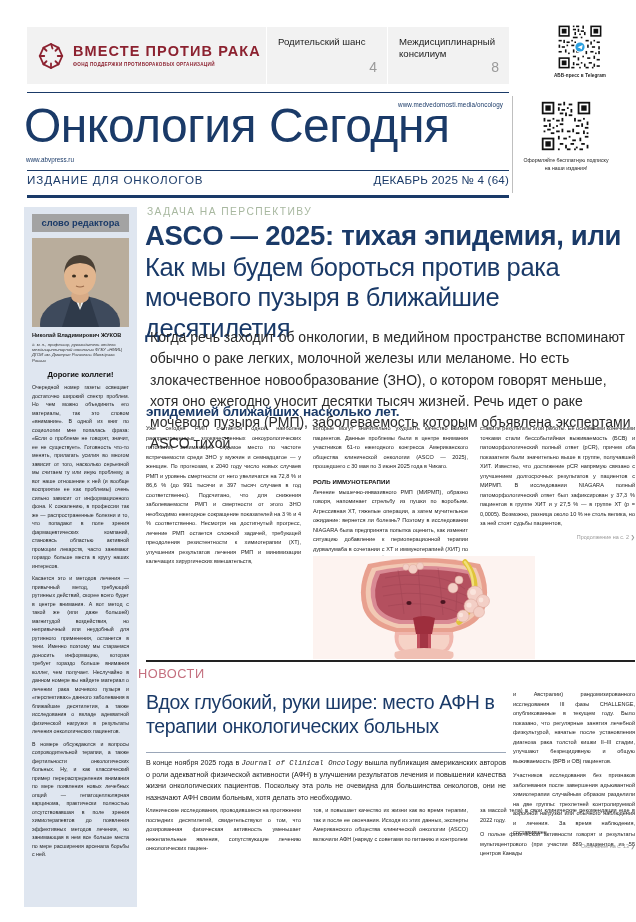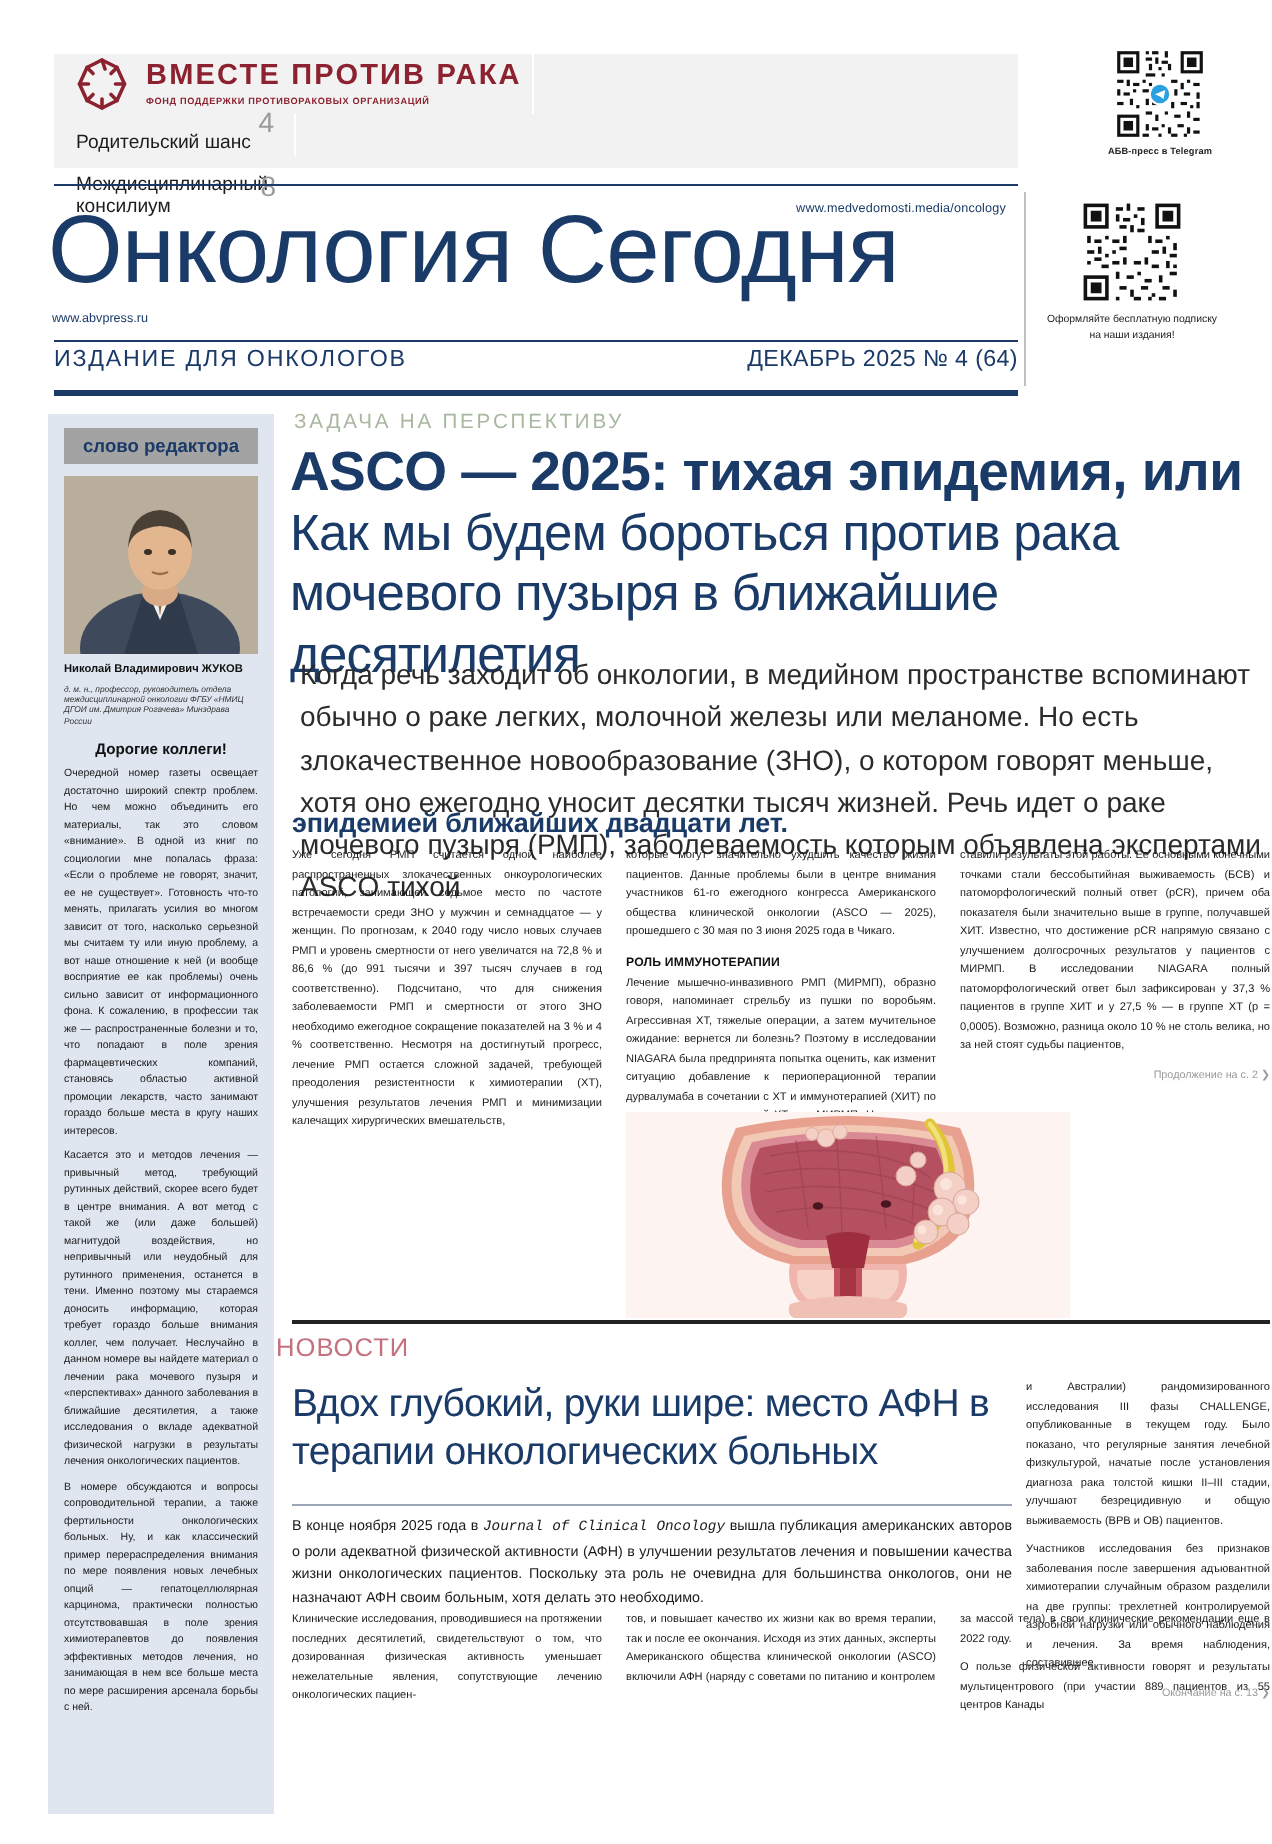--- a/index.html
+++ b/index.html
@@ -7,21 +7,21 @@
     width:636px; height:922px;
     background:#ffffff;
     font-family:"Liberation Sans", sans-serif;
     overflow:hidden;
   }
   .page { position:relative; width:636px; height:922px; background:#fff; }
 
   
   .topbar {
     position:absolute; left:27px; top:27px; width:482px; height:57px;
-    background:#f2f2f2; display:flex; align-items:stretch;flex-direction:column;
+    background:#f2f2f2; display:flex; align-items:stretch;
   }
   .tb-logo {
     width:240px; display:flex; align-items:center; gap:7px;
     padding-left:9px; border-right:1px solid #ffffff;
   }
   .vpr-mark { width:30px; height:30px; flex:0 0 30px; }
   .vpr-txt { display:flex; flex-direction:column; justify-content:center; }
   .vpr-main {
     font-size:14.5px; font-weight:bold; color:#8c2230;
     letter-spacing:1.1px; line-height:1.05; white-space:nowrap;
@@ -456,21 +456,21 @@
   </div>
 
   <div class="kicker">ЗАДАЧА НА ПЕРСПЕКТИВУ</div>
 
   <div class="headline">
     <div class="hl-1">ASCO — 2025: тихая эпидемия, или</div>
     <div class="hl-2">Как мы будем бороться против рака мочевого пузыря в ближайшие десятилетия</div>
   </div>
 
   <div class="lead">Когда речь заходит об онкологии, в медийном пространстве вспоминают обычно о раке легких, молочной железы или меланоме. Но есть злокачественное новообразование (ЗНО), о котором говорят меньше, хотя оно ежегодно уносит десятки тысяч жизней. Речь идет о раке мочевого пузыря (РМП), заболеваемость которым объявлена экспертами ASCO тихой</div>
-  <div class="lead-last">эпидемией ближайших двадцати лет.</div>
+  <div class="lead-last">эпидемией ближайших насколько лет.</div>
 
   <div class="cols">
     <div class="col">
       <p>Уже сегодня РМП считается одной наиболее распространенных злокачественных онкоурологических патологий, занимающей седьмое место по частоте встречаемости среди ЗНО у мужчин и семнадцатое — у женщин. По прогнозам, к 2040 году число новых случаев РМП и уровень смертности от него увеличатся на 72,8 % и 86,6 % (до 991 тысячи и 397 тысяч случаев в год соответственно). Подсчитано, что для снижения заболеваемости РМП и смертности от этого ЗНО необходимо ежегодное сокращение показателей на 3 % и 4 % соответственно. Несмотря на достигнутый прогресс, лечение РМП остается сложной задачей, требующей преодоления резистентности к химиотерапии (ХТ), улучшения результатов лечения РМП и минимизации калечащих хирургических вмешательств,</p>
     </div>
     <div class="col">
       <p>которые могут значительно ухудшить качество жизни пациентов. Данные проблемы были в центре внимания участников 61-го ежегодного конгресса Американского общества клинической онкологии (ASCO — 2025), прошедшего с 30 мая по 3 июня 2025 года в Чикаго.</p>
       <div class="sub-head">РОЛЬ ИММУНОТЕРАПИИ</div>
       <p>Лечение мышечно-инвазивного РМП (МИРМП), образно говоря, напоминает стрельбу из пушки по воробьям. Агрессивная ХТ, тяжелые операции, а затем мучительное ожидание: вернется ли болезнь? Поэтому в исследовании NIAGARA была предпринята попытка оценить, как изменит ситуацию добавление к периоперационной терапии дурвалумаба в сочетании с ХТ и иммунотерапией (ХИТ) по сравнению со стандартной ХТ при МИРМП. На конгрессе ASCO — 2025 пред-</p>
     </div>

